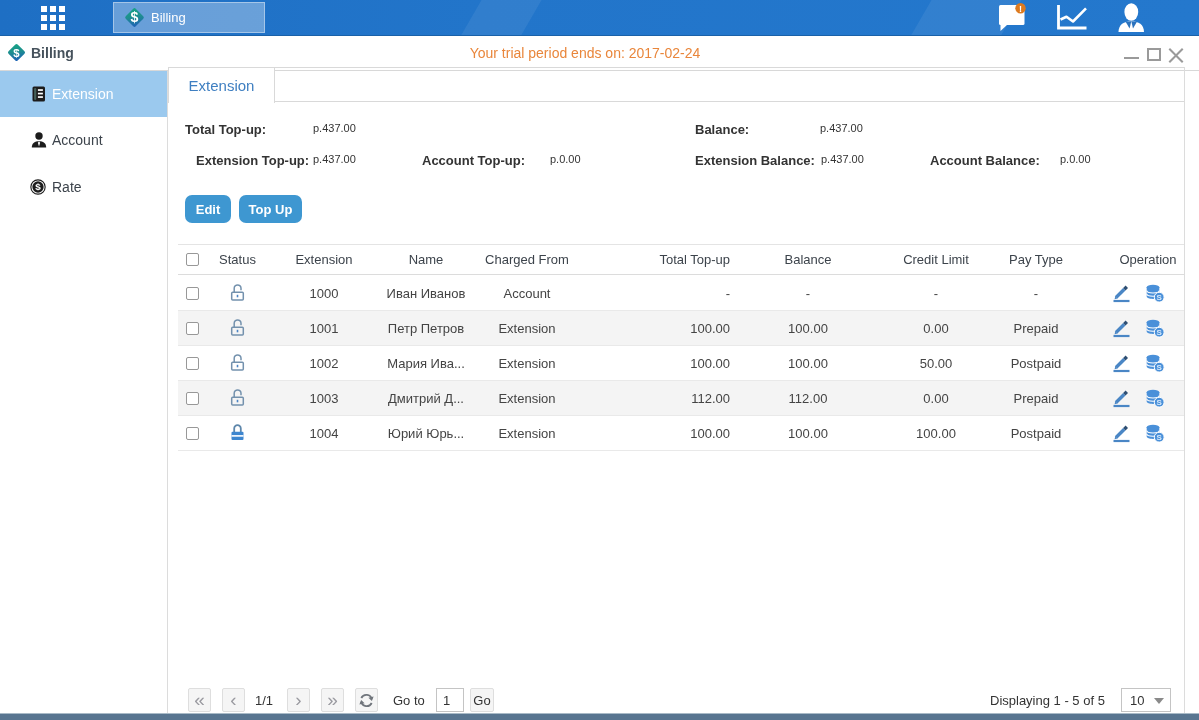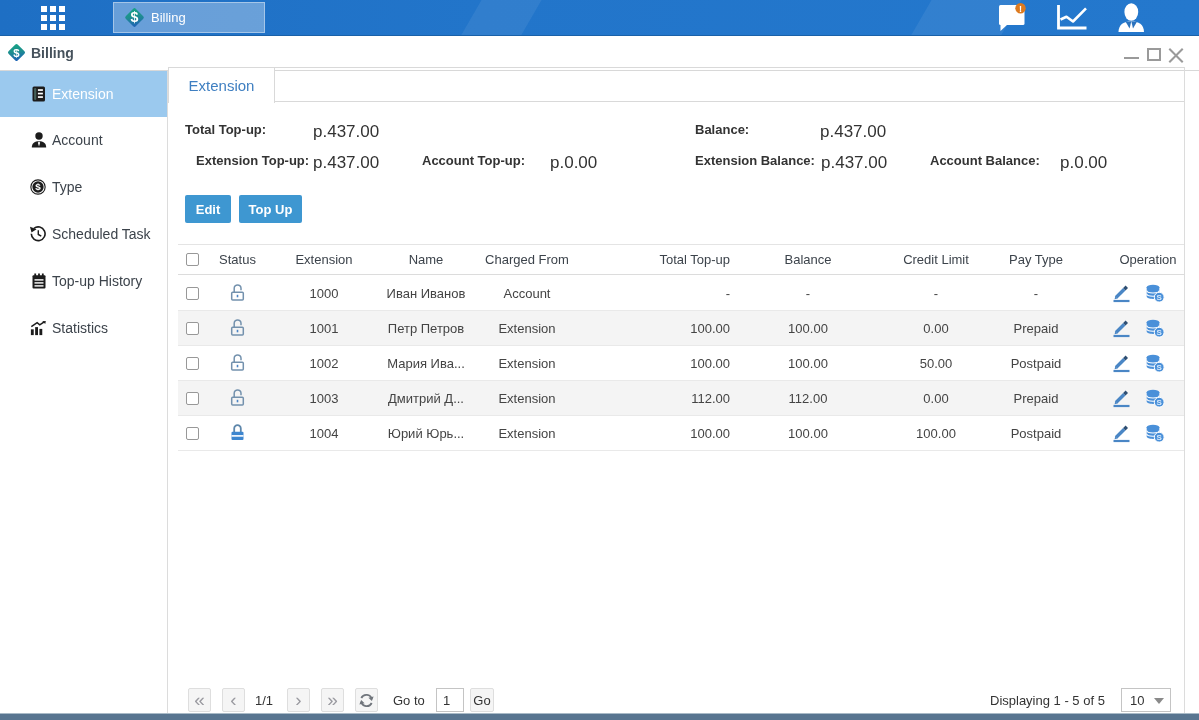--- a/index.html
+++ b/index.html
@@ -29,22 +29,22 @@
 .sideitem { position:absolute; left:0; width:167px; height:46px; display:flex; align-items:center; color:#3c434b; font-size:14px; }
 .sideitem .ic { position:absolute; left:30px; width:16px; height:16px; display:flex; align-items:center; justify-content:center;}
 .sideitem .lb { position:absolute; left:52px; }
 .sideitem.active { background:#9bc9ee; color:#fff; }
 
 #content { position:absolute; left:168px; top:71px; width:1031px; height:642px; background:#fff; }
 #tabstrip { position:absolute; left:0px; top:-4px; width:1017px; height:35px; border-bottom:1px solid #d9d9d9; }
 #tabactive { position:absolute; left:0px; top:-4px; width:107px; height:36px; background:#fff; border:1px solid #d9d9d9; border-bottom:none; font-size:15px; color:#3f7fc1; display:flex; align-items:center; justify-content:center; }
 #rightline { position:absolute; left:1016px; top:-4px; width:1px; height:646px; background:#dcdcdc; }
 .lbl { position:absolute; font-size:13px; font-weight:bold; color:#333; }
-.val { position:absolute; font-size:17px; color:#333; }
-.btn { position:absolute; height:28px; background:#3e97d1; color:#fff; font-size:13px; font-weight:bold; border-radius:2px; display:flex; align-items:center; justify-content:center; }
+.val { position:absolute; font-size:11px; color:#333; }
+.btn { position:absolute; height:28px; background:#3e97d1; color:#fff; font-size:13px; font-weight:bold; border-radius:7px; display:flex; align-items:center; justify-content:center; }
 
 #tbl { position:absolute; left:10px; top:173px; width:1006px; }
 .trow { display:flex; height:35px; align-items:center; border-bottom:1px solid #e9e9e9; font-size:13px; color:#444; }
 .trow.head { height:31px; margin-bottom:1px; border-top:1px solid #e4e4e4; border-bottom:1px solid #dcdcdc; color:#3c434b; }
 .trow.stripe { background:#f4f4f4; }
 .tc { text-align:center; }
 .c0{width:29px;} .c1{width:61px;} .c2{width:112px;} .c3{width:92px;} .c4{width:110px;} .c5{width:148px;text-align:right;} .c6{width:156px;} .c7{width:100px;} .c8{width:100px;} .c9{width:98px; display:flex; justify-content:flex-start; padding-left:26px; gap:15px; align-items:center;}
 .cbx { width:13px; height:13px; border:1px solid #989898; border-radius:2px; margin-left:8px; background:#fff; }
 
 #footer { position:absolute; left:10px; top:617px; width:1006px; height:25px; font-size:13px; color:#333; }
@@ -129,20 +129,21 @@
     <path d="M17.3 19.2 L11.8 20 L15.6 26.5 Z" fill="#2b72bd"></path>
     <path d="M17.3 19.2 L22.8 20 L19 26.5 Z" fill="#2b72bd"></path>
   </svg>
 
   <div id="titlebar">
     <svg class="logo" width="21" height="21" viewBox="0 0 26 26">
       <rect x="5" y="5" width="16" height="16" rx="2" transform="rotate(45 13 13)" fill="url(#dg)"></rect>
       <text x="13" y="18" text-anchor="middle" font-size="14" font-weight="bold" fill="#fff">$</text>
     </svg>
     <div class="name">Billing</div>
+    <div id="trial">Your trial period ends on: 2017-02-24</div>
     <div id="wc-min"></div>
     <div id="wc-max"></div>
     <div id="wc-close"></div>
   </div>
 
   <div id="sidebar">
     <div class="sideitem active" style="top:0px">
         <svg class="ic" width="15" height="16" viewBox="0 0 15 16" style="left:31px">
           <rect x="1" y="0.5" width="12.5" height="15" rx="1.5" fill="#1c1c1c"></rect>
           <rect x="2.6" y="2" width="2.2" height="12" rx="1.1" fill="#44605a"></rect>
@@ -159,51 +160,21 @@
           <path d="M8 9.4 L6.9 10.8 L8 14.6 L9.1 10.8 Z" fill="#fff"></path>
         </svg>
         <span class="lb">Account</span>
       </div>
     <div class="sideitem" style="top:93px">
         <svg class="ic" width="17" height="17" viewBox="0 0 17 17" style="left:30px">
           <circle cx="8.5" cy="8.5" r="7.6" fill="none" stroke="#1c1c1c" stroke-width="1.2"></circle>
           <circle cx="8.5" cy="8.5" r="6" fill="#1c1c1c"></circle>
           <text x="8.5" y="12.2" text-anchor="middle" font-size="10.5" font-weight="bold" fill="#fff">$</text>
         </svg>
-        <span class="lb">Type</span>
-      </div>
-    <div class="sideitem" style="top:140px">
-        <svg class="ic" width="17" height="17" viewBox="0 0 17 17" style="left:30px">
-          <path d="M4.2 2.5 a7.3 7.3 0 1 1 -2.8 5.8" fill="none" stroke="#1c1c1c" stroke-width="1.7"></path>
-          <path d="M0 0.8 L1.6 7 L7 3.4 Z" fill="#1c1c1c"></path>
-          <path d="M8.8 4.5 V9 L12 10.8" stroke="#1c1c1c" stroke-width="1.5" fill="none"></path>
-        </svg>
-        <span class="lb">Scheduled Task</span>
-      </div>
-    <div class="sideitem" style="top:187px">
-        <svg class="ic" width="15" height="16" viewBox="0 0 15 16" style="left:31px">
-          <rect x="1" y="2.2" width="13" height="13.3" rx="1" fill="#1c1c1c"></rect>
-          <rect x="2.8" y="0.5" width="1.8" height="3.5" fill="#1c1c1c"></rect>
-          <rect x="6.6" y="0.5" width="1.8" height="3.5" fill="#1c1c1c"></rect>
-          <rect x="10.4" y="0.5" width="1.8" height="3.5" fill="#1c1c1c"></rect>
-          <rect x="3" y="6.2" width="9" height="1.4" fill="#fff"></rect>
-          <rect x="3" y="9.2" width="9" height="1.4" fill="#fff"></rect>
-          <rect x="3" y="12.2" width="9" height="1.4" fill="#fff"></rect>
-        </svg>
-        <span class="lb">Top-up History</span>
-      </div>
-    <div class="sideitem" style="top:234px">
-        <svg class="ic" width="18" height="16" viewBox="0 0 18 16" style="left:30px">
-          <rect x="1" y="9.5" width="3.2" height="6.5" fill="#1c1c1c"></rect>
-          <rect x="5.8" y="7" width="3.2" height="9" fill="#1c1c1c"></rect>
-          <rect x="10.6" y="9" width="3.2" height="7" fill="#1c1c1c"></rect>
-          <path d="M1.5 6.5 L8 2 L11 4.5 L16 1" stroke="#1c1c1c" stroke-width="1.7" fill="none"></path>
-          <path d="M17.8 0 L13.8 0.4 L17.2 3.6 Z" fill="#1c1c1c"></path>
-        </svg>
-        <span class="lb">Statistics</span>
+        <span class="lb">Rate</span>
       </div>
   </div>
 
   <div id="content">
     <div id="tabstrip"></div>
       <div style="position:absolute; left:107px; top:-4px; width:909px; height:1px; background:#d9d9d9;"></div>
     <div id="tabactive">Extension</div>
     <div id="rightline"></div>
     <div class="lbl" style="left:17px; top:51px;">Total Top-up:</div>
     <div class="val" style="left:145px; top:51px;">p.437.00</div>

